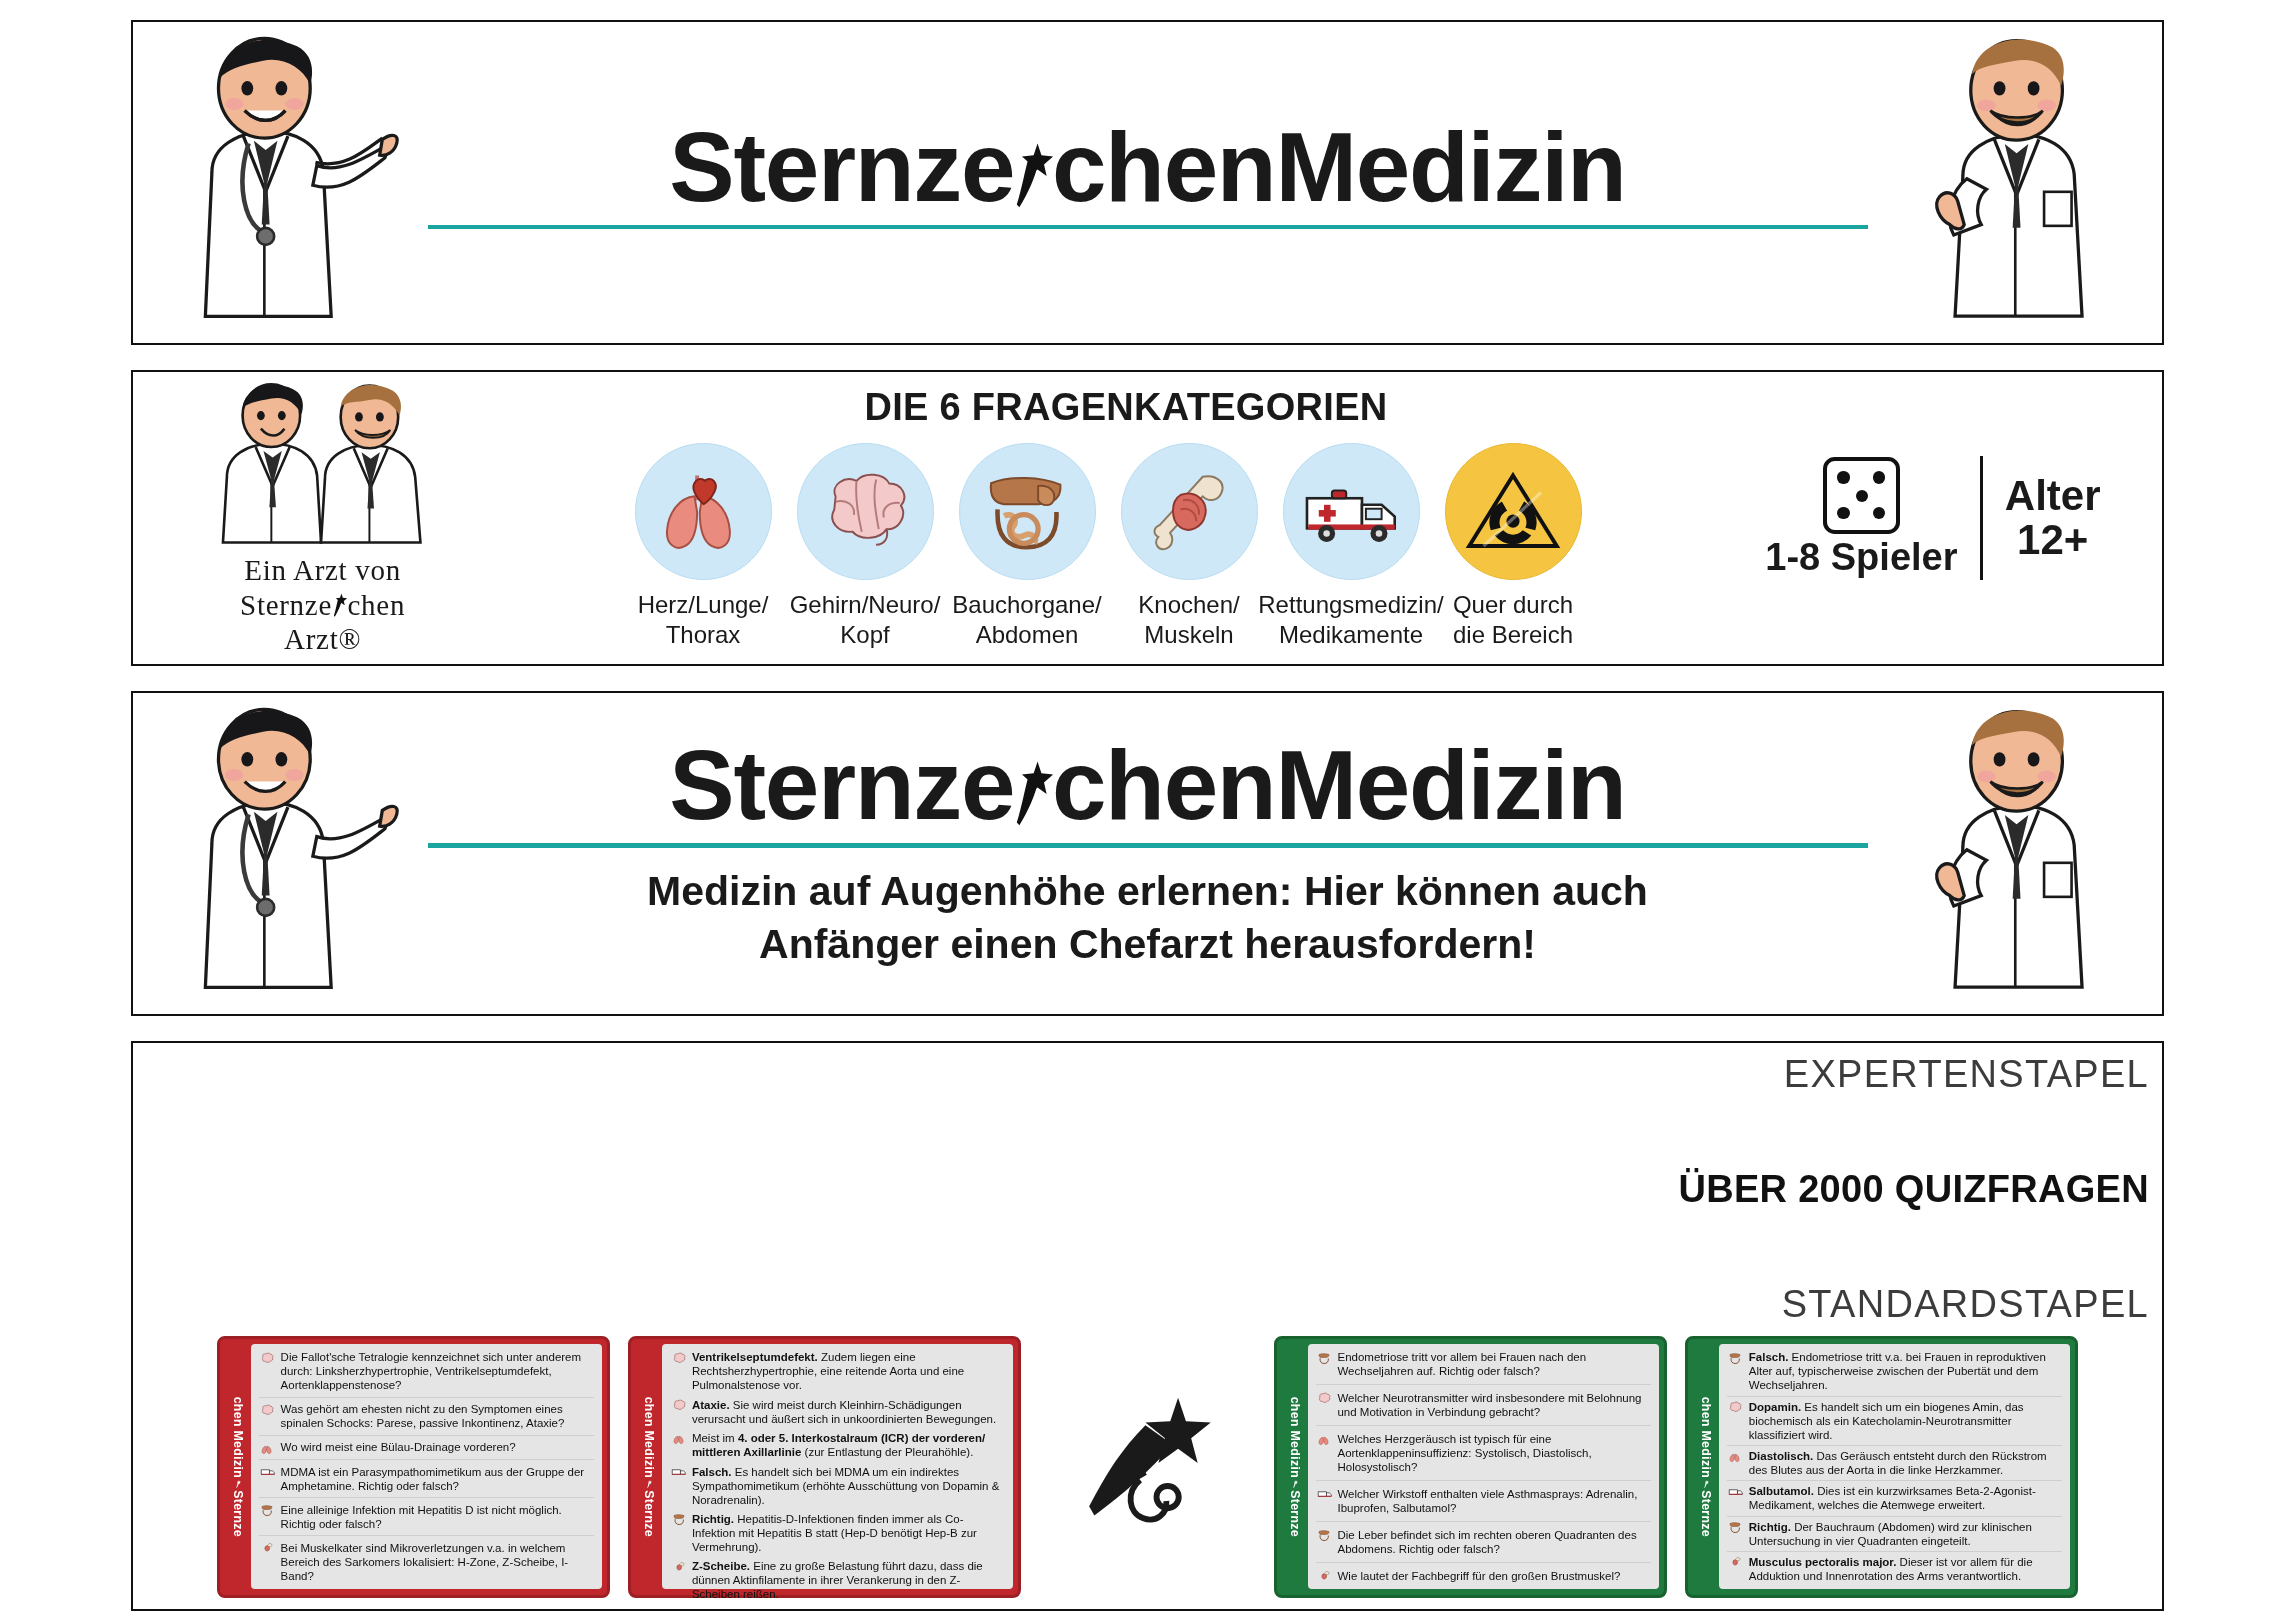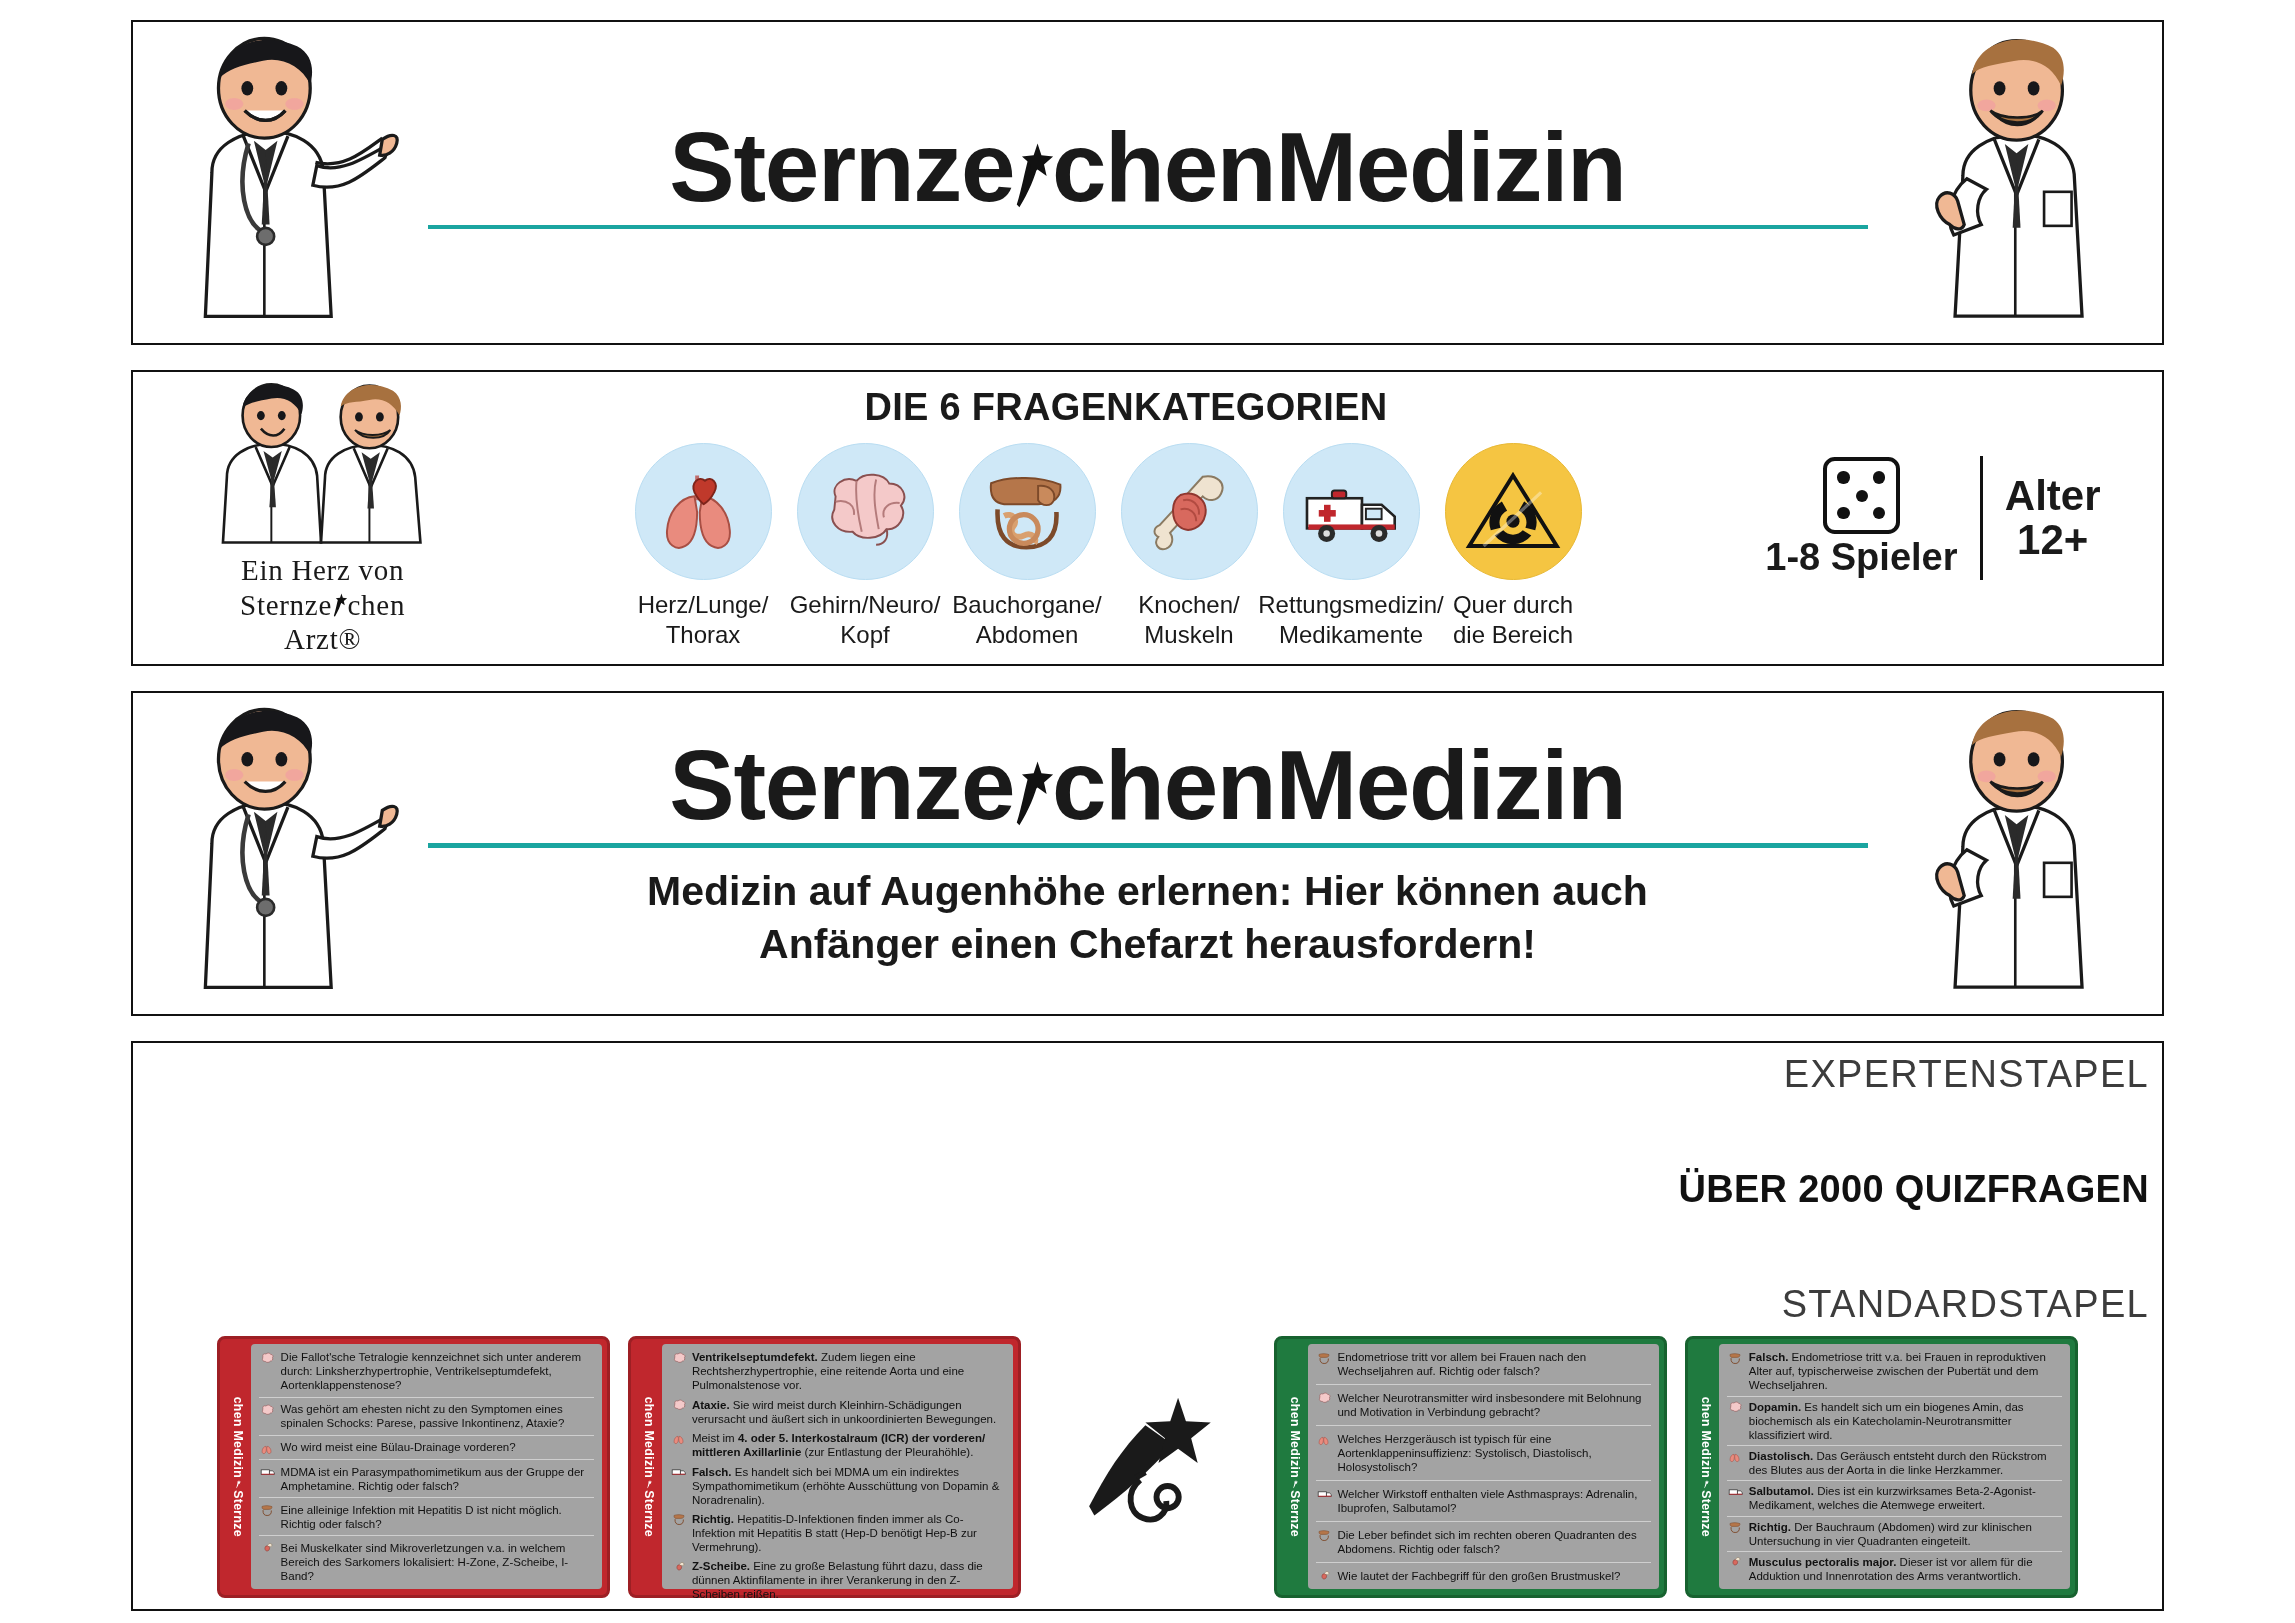--- a/index.html
+++ b/index.html
@@ -173,21 +173,21 @@
   .card {
     width: 393px; height: 262px;
     border-radius: 7.9px;
     padding: 5.2px;
     display:flex;
     position: relative;
   }
   .card.red { background:#c0272d; border: 3.3px solid #9d1f24; }
   .card.green { background:#1f7a3f; border: 3.3px solid #17622f; }
   .card-inner {
-    background:#a3a3a3; flex:1 1 auto; border-radius: 3.9px;
+    background:#e5e5e5; flex:1 1 auto; border-radius: 3.9px;
     padding: 6.5px 7.9px 6.5px 7.9px;
     display:flex; flex-direction:column; justify-content:space-between;
     gap: 2px;
   }
   .card-spine {
     width: 26px; flex:none;
     display:flex; align-items:center; justify-content:center;
   }
   .card-spine span {
     writing-mode: vertical-rl;
@@ -300,21 +300,21 @@
         <path d="M224 112 L238 164 L252 112 L238 122 Z" fill="#2b2b2b"></path>
         <path d="M238 126 L233 198 L243 198 Z" fill="#2b2b2b"></path>
         <ellipse cx="236" cy="58" rx="44" ry="48" fill="#f0b894" stroke="#1a1a1a" stroke-width="4"></ellipse>
         <path d="M192 42 C198 10 240 0 272 18 C286 28 286 44 282 56 C272 36 254 28 236 32 C216 36 202 34 192 42 Z" fill="#a7713f"></path>
         <ellipse cx="220" cy="58" rx="6" ry="7" fill="#17171a"></ellipse>
         <ellipse cx="252" cy="58" rx="6" ry="7" fill="#17171a"></ellipse>
         <path d="M214 78 C226 94 258 94 268 78 C256 88 226 88 214 78 Z" fill="#a7713f" stroke="#1a1a1a" stroke-width="3"></path>
       </svg>
 
       <div class="brand-text">
-        <div>Ein Herz von</div>
+        <div>Ein Arzt von</div>
         <div class="bline2">
           <span>Sternze</span>
           <span class="star-slot-sm">
             <svg width="19.6" height="26" viewBox="0 0 74 110" xmlns="http://www.w3.org/2000/svg">
               <path d="M12 96 C20 70 24 46 30 24 L46 30 C40 54 30 78 16 100 Z" fill="#111"></path>
               <path d="M44 2 L50 20 L68 22 L54 34 L58 52 L44 42 L30 52 L34 34 L20 22 L38 20 Z" fill="#111"></path>
             </svg>
           </span>
           <span>chen</span>
         </div>

